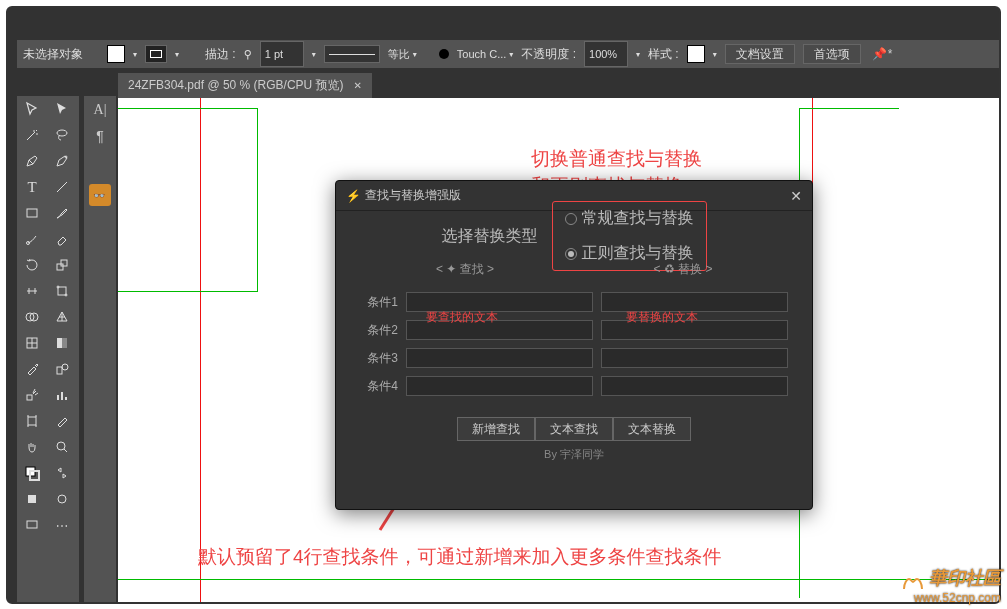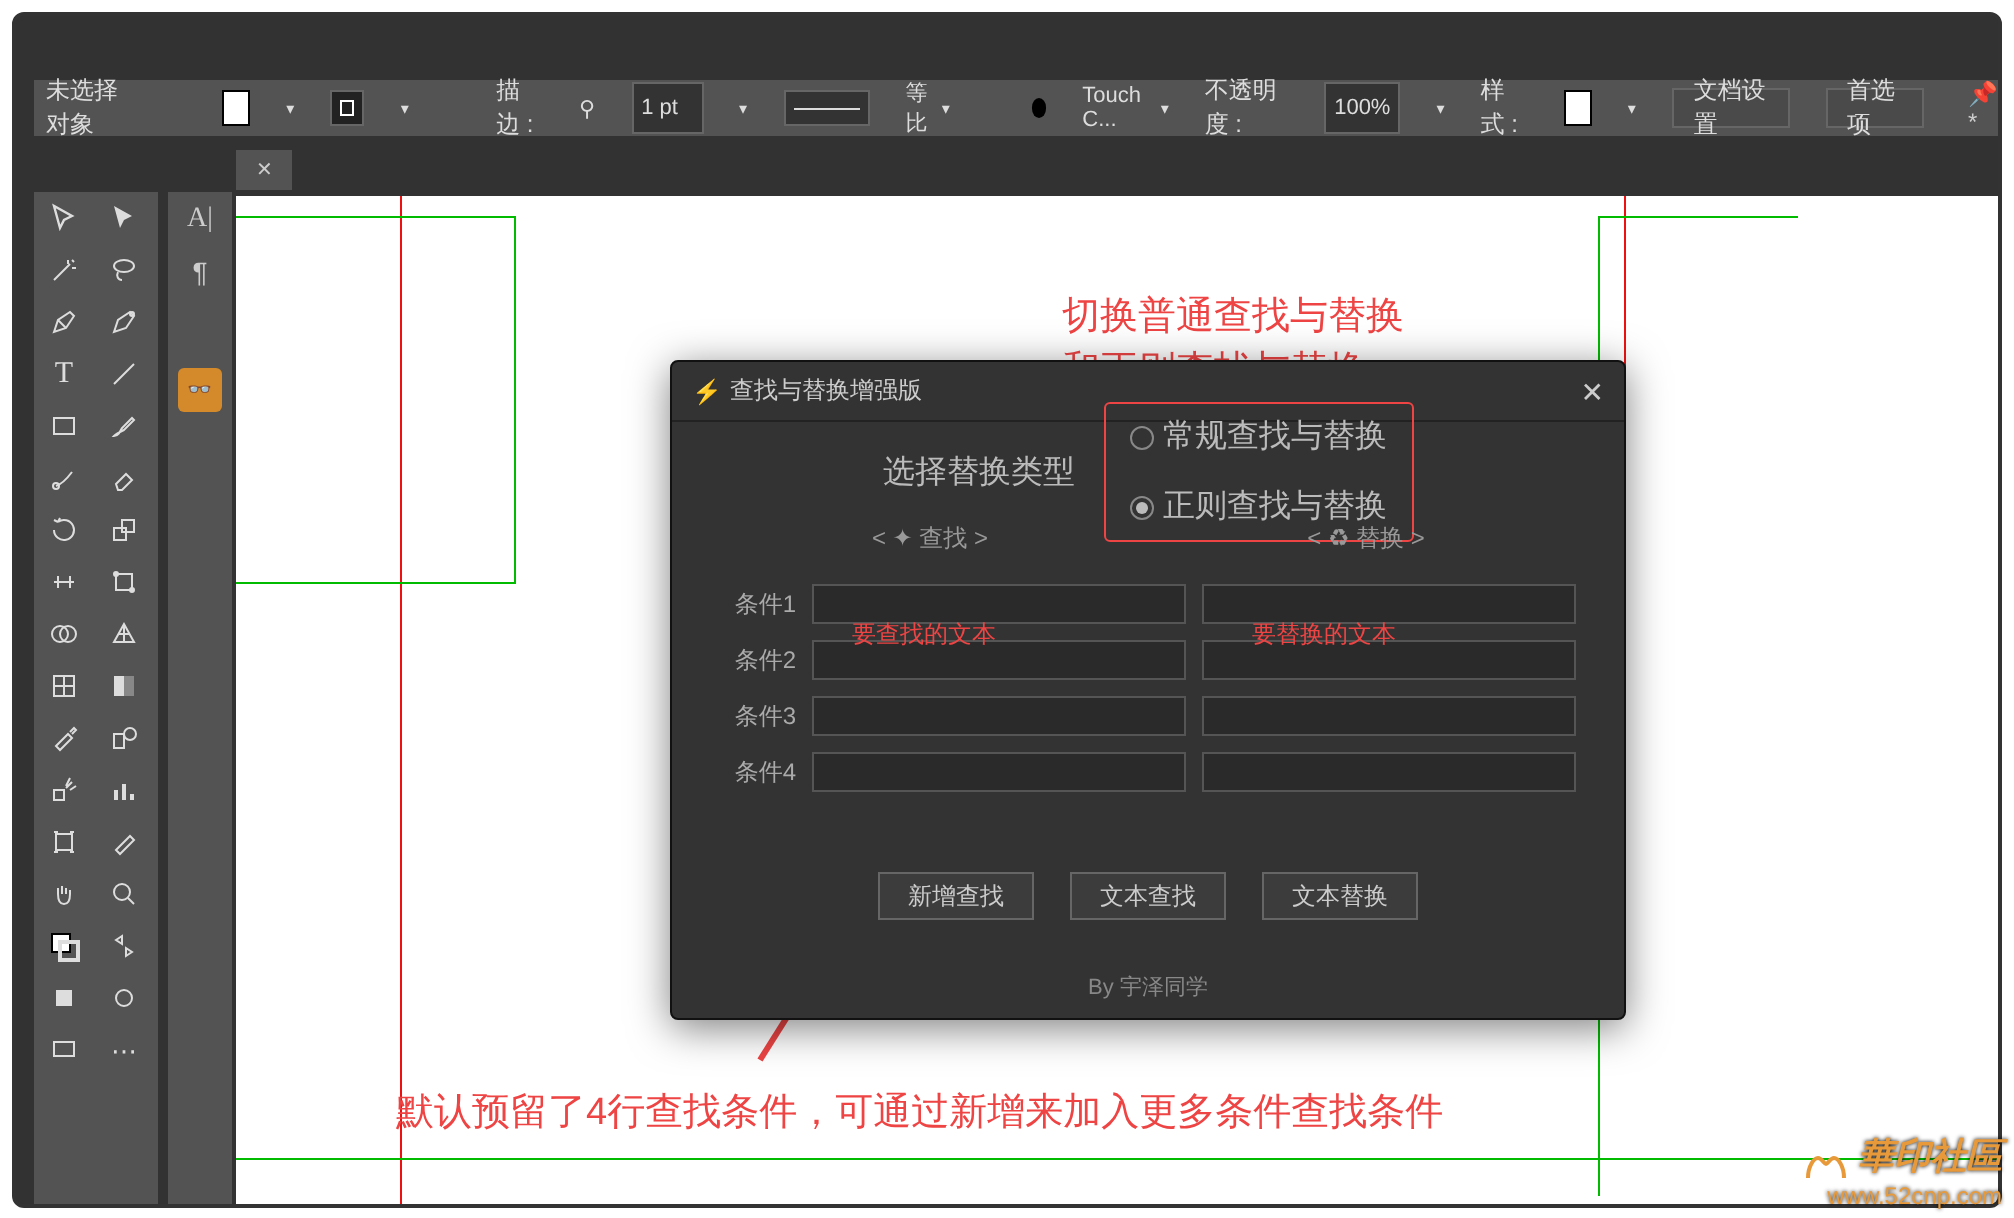--- a/index.html
+++ b/index.html
@@ -1,21 +1,21 @@
 <!DOCTYPE html>
 <html><head>
 <meta charset="utf-8">
 <style>
 * { margin: 0; padding: 0; box-sizing: border-box; font-family: "Microsoft YaHei", Arial, sans-serif; }
 body { background: #fff; width: 1007px; height: 609px; overflow: hidden; position: relative; }
 
 .frame { position: absolute; left: 6px; top: 6px; width: 995px; height: 598px; border: 2px solid #333; border-radius: 6px; background: #323232; overflow: hidden; }
 
 
-.optbar { position: absolute; left: 9px; top: 32px; right: 0; height: 28px; background: #535353; display: flex; align-items: center; color: #ddd; font-size: 12px; gap: 18px; padding-left: 6px; }
+.optbar { position: absolute; left: 9px; top: 32px; right: 0; height: 28px; background: #535353; display: flex; align-items: center; color: #ddd; font-size: 12px; gap: 8px; padding-left: 6px; }
 .swatch { width: 18px; height: 18px; background: #fff; border: 1px solid #000; }
 .stroke-panel { width: 22px; height: 18px; background: #222; border: 1px solid #666; position: relative; }
 .stroke-panel::after { content: ""; position: absolute; inset: 4px; border: 1px solid #fff; }
 .dd { color: #ddd; font-size: 11px; display: flex; align-items: center; gap: 3px; }
 .dd .caret { font-size: 8px; }
 .numbox { width: 44px; height: 18px; background: #333; border: 1px solid #666; color: #ddd; font-size: 11px; padding: 12px 4px; display: flex; align-items: center; }
 .line-style { width: 56px; height: 18px; background: #333; border: 1px solid #666; position: relative; }
 .line-style::after { content: ""; position: absolute; left: 4px; right: 4px; top: 8px; border-top: 1px solid #ddd; }
 .btn-top { height: 20px; padding: 0 10px; background: #4a4a4a; border: 1px solid #666; color: #ddd; font-size: 12px; display: flex; align-items: center; }
 
@@ -53,23 +53,23 @@
 .dlg-close { margin-left: auto; color: #ccc; font-size: 14px; cursor: pointer; }
 .type-row { display: flex; align-items: center; justify-content: center; gap: 14px; height: 50px; color: #bbb; font-size: 16px; }
 .radio-group { display: flex; gap: 14px; border: 1px solid #e44; padding: 6px 12px; border-radius: 3px; flex-direction: column; }
 .radio { display: flex; align-items: center; gap: 5px; color: #bbb; }
 .radio .circ { width: 12px; height: 12px; border: 1px solid #888; border-radius: 50%; display: inline-block; position: relative; }
 .radio.sel .circ::after { content: ""; position: absolute; inset: 2px; background: #bbb; border-radius: 50%; }
 .row { display: flex; align-items: center; gap: 8px; margin-bottom: 8px; }
 .row-label { width: 38px; color: #aaa; font-size: 12px; text-align: right; }
 .inp { flex: 1; height: 20px; background: #2a2a2a; border: 1px solid #555; }
 .hint { color: #e44; font-size: 12px; position: absolute; pointer-events: none; }
-.dlg-btns { display: flex; justify-content: center; gap: 18px; margin-top: 28px; }
+.dlg-btns { display: flex; justify-content: center; gap: 0; margin-top: 9px; }
 .dlg-btn { height: 24px; padding: 0 14px; background: #3c3c3c; border: 1px solid #666; color: #ccc; font-size: 12px; display: flex; align-items: center; }
-.dlg-foot { text-align: center; color: #888; font-size: 11px; margin-top: 26px; }
+.dlg-foot { text-align: center; color: #888; font-size: 11px; margin-top: 6px; }
 
 
 .wm { position: absolute; right: 6px; bottom: 4px; color: #e89a3a; font-size: 12px; text-align: right; line-height: 1.2; text-shadow: 0 0 2px #000; }
 .wm .big { font-size: 18px; font-weight: bold; font-style: italic; }
 .wm svg { vertical-align: middle; }
 </style>
 </head>
 <body>
 
 <div class="frame">
@@ -113,20 +113,21 @@
     <span class="dd">
         <span class="caret">▾</span>
       </span>
     <span class="btn-top">文档设置</span>
     <span class="btn-top">首选项</span>
     <span style="color:#ccc;margin-left:4px">📌*</span>
   </div>
 
   <div class="tabbar">
     <div class="tab">
+      <span>24ZFB304.pdf @ 50 % (RGB/CPU 预览)</span>
       <span class="close">✕</span>
     </div>
   </div>
 
   <div class="tools">
     <div class="tools-grid">
       <div class="tool">
           <svg viewBox="0 0 16 16" fill="none" stroke="#ddd" stroke-width="1.2">
             <path d="M3 2l3 11 2-4 4-2z"></path>
           </svg>

